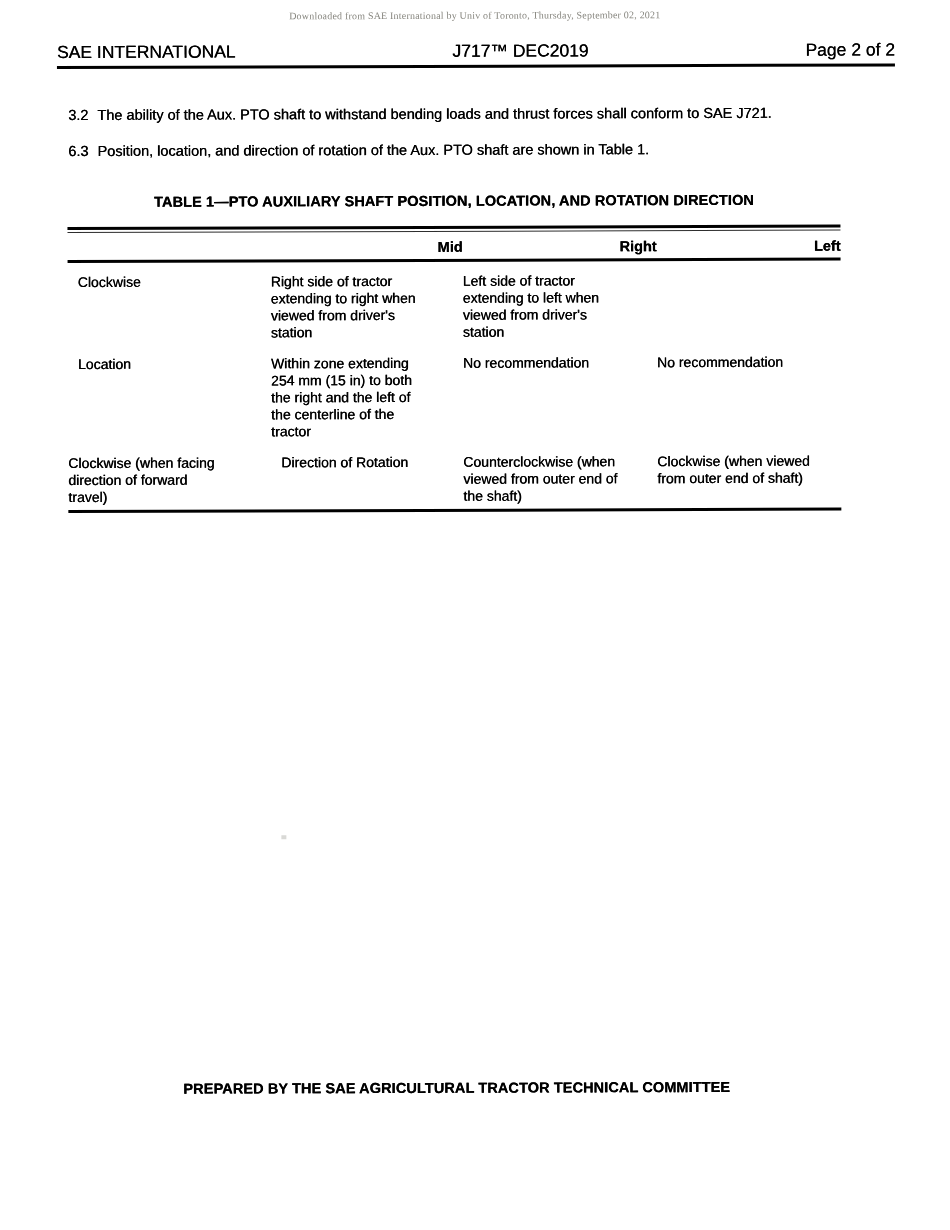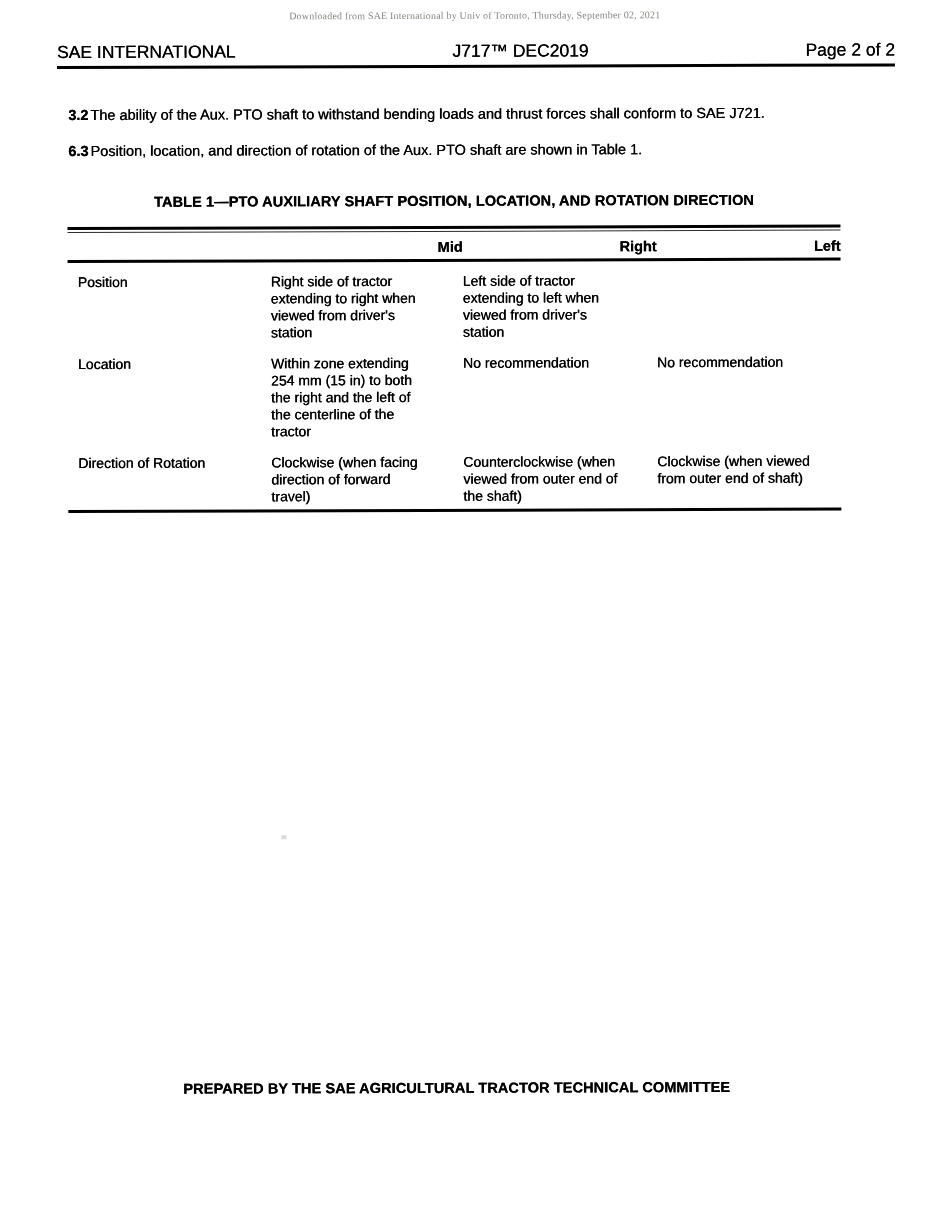--- a/index.html
+++ b/index.html
@@ -33,21 +33,21 @@
     border-bottom: 3px solid #000;
     text-shadow: 0.3px 0 0 currentColor;
   }
   
   .section {
     position: absolute; left: 68px; width: 812px;
     font-size: 14.5px; line-height: 18px;
     text-shadow: 0.35px 0 0 currentColor;
     display: flex;
   }
-  .section .sec-num { font-weight: bold; margin-right: 2px; }
+  .section .sec-num { font-weight: normal; margin-right: 9px; }
   .sec-32 { top: 106px; }
   .sec-33 { top: 142px; }
   
   .tbl-title {
     position: absolute; top: 194px; left: 67px; width: 773px;
     text-align: center; font-weight: bold; font-size: 14.5px;
     letter-spacing: 0.1px;
     text-shadow: 0.3px 0 0 currentColor;
   }
   .tbl { position: absolute; top: 227px; left: 67px; width: 773px; }
@@ -116,21 +116,21 @@
     <div class="tbl-grid tbl-head">
       <div class="col-h"></div>
       <div class="col-h">Mid</div>
       <div class="col-h">Right</div>
       <div class="col-h">Left</div>
     </div>
 
     <div class="rule"></div>
 
     <div class="tbl-grid tbl-body-row row-1">
-      <div class="cell stub">Position</div>
+      <div class="cell stub">Clockwise</div>
       <div class="cell">Right side of tractor
 extending to right when
 viewed from driver's
 station</div>
       <div class="cell">Left side of tractor
 extending to left when
 viewed from driver's
 station</div>
     </div>
 
@@ -139,24 +139,24 @@
       <div class="cell">Within zone extending
 254 mm (15 in) to both
 the right and the left of
 the centerline of the
 tractor</div>
       <div class="cell">No recommendation</div>
       <div class="cell">No recommendation</div>
     </div>
 
     <div class="tbl-grid tbl-body-row row-3">
-      <div class="cell stub">Direction of Rotation</div>
       <div class="cell">Clockwise (when facing
 direction of forward
 travel)</div>
+      <div class="cell stub">Direction of Rotation</div>
       <div class="cell">Counterclockwise (when
 viewed from outer end of
 the shaft)</div>
       <div class="cell">Clockwise (when viewed
 from outer end of shaft)</div>
     </div>
 
     <div class="rule"></div>
   </div>
 

